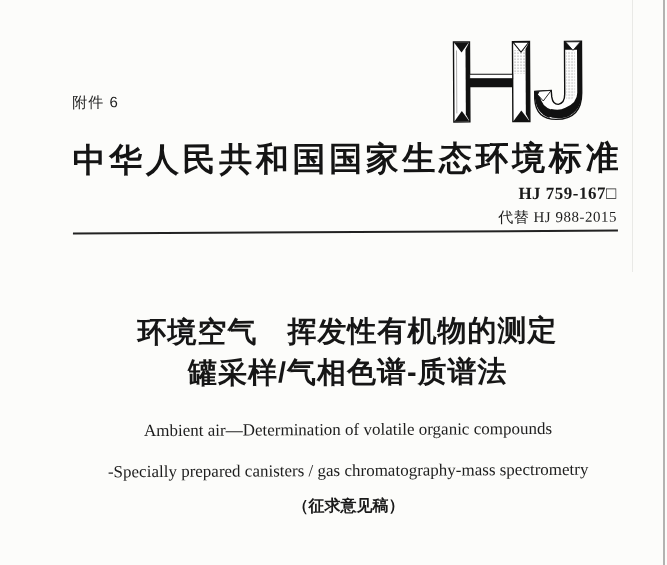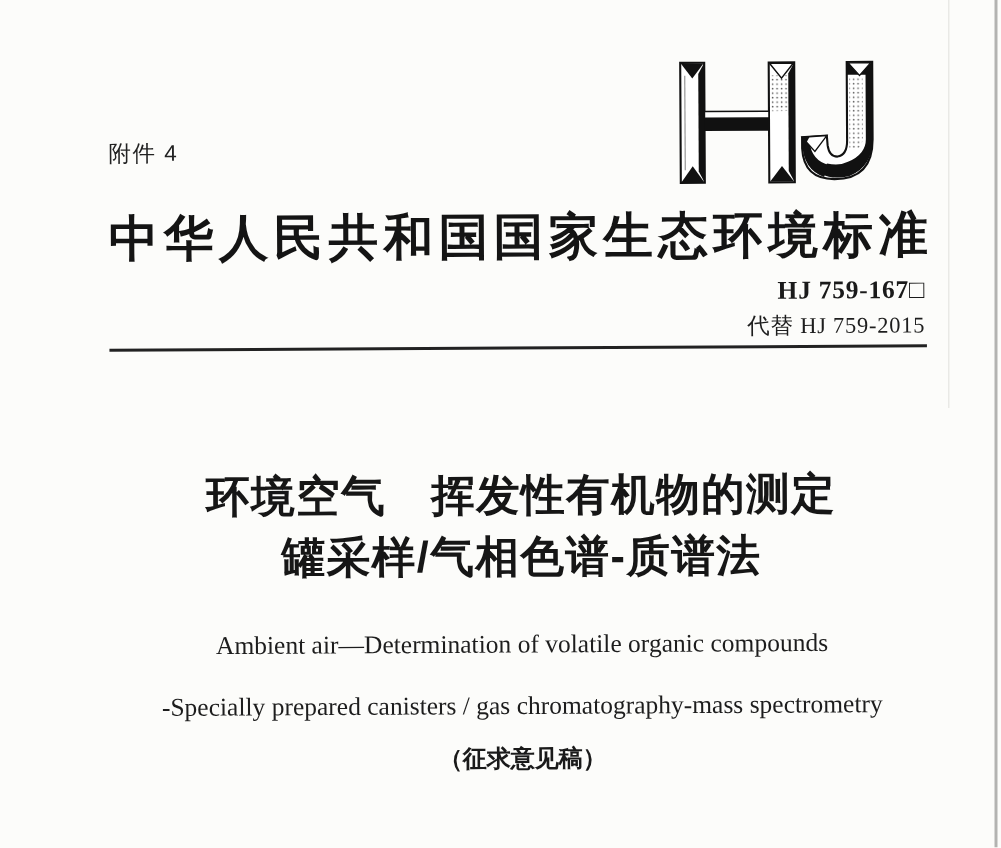--- a/index.html
+++ b/index.html
@@ -67,21 +67,21 @@
 </style>
 </head>
 <body>
 
 <div class="page">
   <div class="edge-faint"></div>
   <div class="edge-line"></div>
 
   <div class="content">
 
-    <div class="attachment">附件 4</div>
+    <div class="attachment">附件 6</div>
 
     <div class="logo" role="img" aria-label="HJ">
       <svg viewBox="0 0 146 86" xmlns="http://www.w3.org/2000/svg">
         <defs>
           <pattern id="stip" width="3" height="3" patternUnits="userSpaceOnUse">
             <rect width="3" height="3" fill="#ffffff"></rect>
             <circle cx="1" cy="1" r="0.55" fill="#5a5a5a"></circle>
           </pattern>
         </defs>
 
@@ -108,21 +108,21 @@
         <path d="M83.5,58 Q84,76 98,81 L101,73 Q90,70 88.5,58 Z" fill="#111"></path>
         <path d="M83.5,54.5 L100,53.5 L92,64 Z" fill="#fff" stroke="#111" stroke-width="0.9"></path>
         <path d="M83.5,54.5 L88.5,54.2 L84,62.5 Z" fill="#111"></path>
       </svg>
       <span class="sr">HJ</span>
     </div>
 
     <h1 class="org-title">中华人民共和国国家生态环境标准</h1>
 
     <div class="std-no">HJ 759-167□</div>
-    <div class="replaces">代替 HJ 759-2015</div>
+    <div class="replaces">代替 HJ 988-2015</div>
 
     <div class="rule"></div>
 
     <h2 class="cn-title l1">环境空气　挥发性有机物的测定</h2>
     <h2 class="cn-title l2">罐采样/气相色谱-质谱法</h2>
 
     <div class="en-title e1">Ambient air—Determination of volatile organic compounds</div>
     <div class="en-title e2">-Specially prepared canisters / gas chromatography-mass spectrometry</div>
 
     <div class="draft">（征求意见稿）</div>

